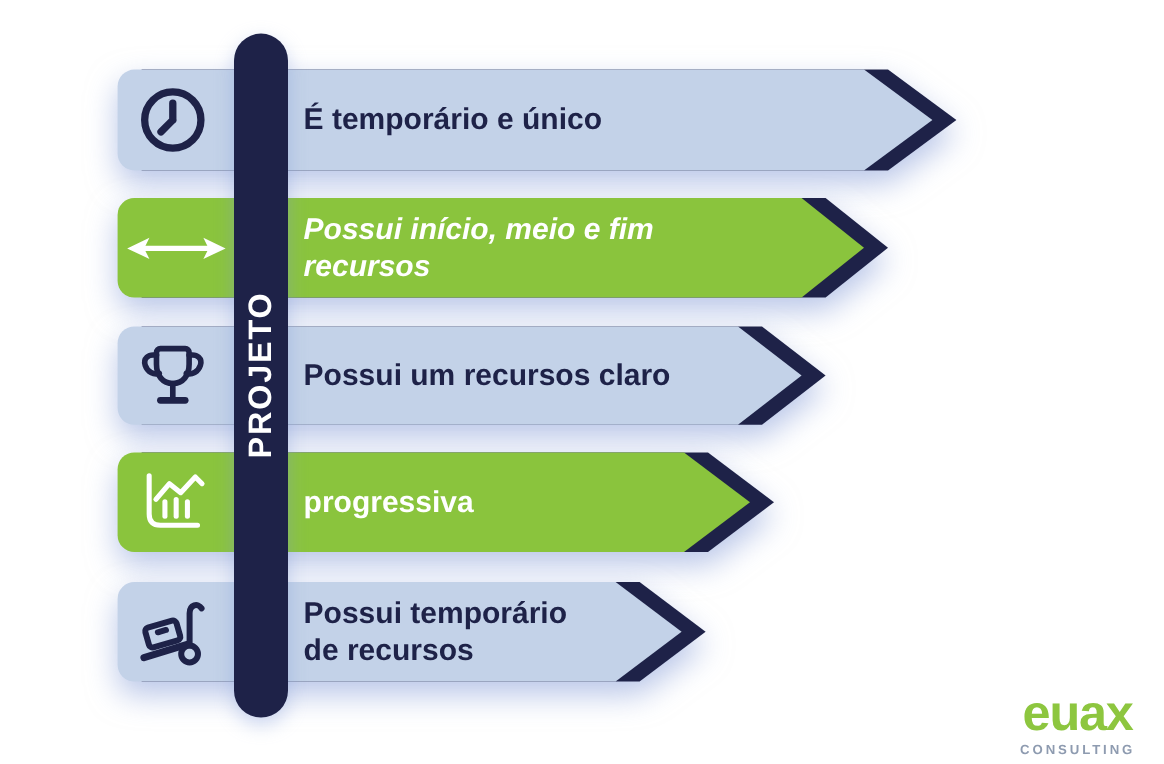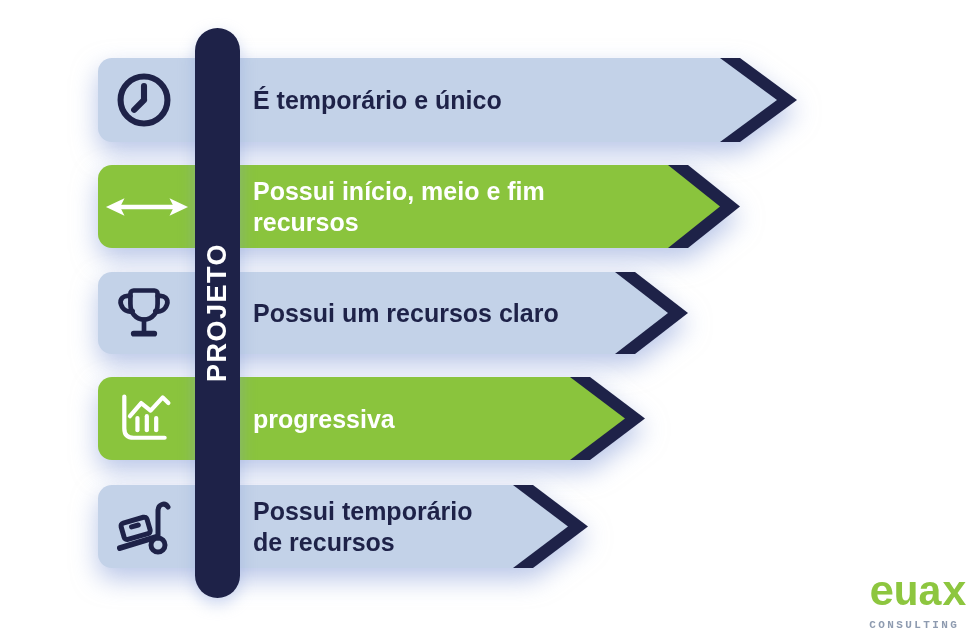--- a/index.html
+++ b/index.html
@@ -31,21 +31,21 @@
   .spine{
     position:absolute; left:195px; top:28px; width:45px; height:570px;
     background:var(--navy); border-radius:23px; z-index:10;
     display:flex; align-items:center; justify-content:center;
     filter:drop-shadow(0 6px 8px rgba(128,152,214,0.4));
   }
   .spine-label{
     writing-mode:vertical-rl; transform:rotate(180deg);
     color:var(--white); font-weight:bold; font-size:27px; letter-spacing:1.5px;
   }
-  .logo{position:absolute; right:4px; bottom:6px; text-align:left;font-family:Liberation Mono, monospace;}
+  .logo{position:absolute; right:24px; bottom:6px; text-align:center;}
   .logo-word{
     color:var(--logo_green); font-weight:bold; font-size:42px; line-height:36px;
     letter-spacing:-1px;
   }
   .logo-tagline{
     color:var(--logo_gray); font-size:11px; letter-spacing:2.4px; font-weight:bold;
     margin-top:7px;
   }
 </style>
 </head>
@@ -60,21 +60,21 @@
     </svg>
     <svg class="icon" style="left:16px;" width="60" height="60" viewBox="0 0 64 64">
       <circle class="stroke-navy" cx="32" cy="32" r="25" stroke-width="6.5"></circle>
       <path class="stroke-navy" d="M32,32 V17 M32,32 L21.5,42.5" stroke-width="6.5"></path>
     </svg>
     <div class="label text-navy">
       <div>É temporário e único</div>
     </div>
   </div>
 
-  <div class="banner" style="top:165px; width:648px; height:83px;">
+  <div class="banner" style="top:165px; width:648px; height:83px;font-style:italic;">
     <svg class="arrow-svg" width="648" height="83" viewBox="0 0 648 83">
       <path class="fill-navy" d="M20,0 H590 L642,41.5 L590,83 H20 Z"></path>
       <path class="fill-green" d="M14,0 H570 L622,41.5 L570,83 H14 A14,14 0 0 1 0,69 V14 A14,14 0 0 1 14,0 Z"></path>
     </svg>
     <svg class="icon" style="left:6px;" width="86" height="30" viewBox="0 0 88 28">
       <path class="stroke-white" d="M16,14 H72" stroke-width="4.5"></path>
       <path class="fill-white-shape" d="M2,14 L21,5 L16.5,14 L21,23 Z"></path>
       <path class="fill-white-shape" d="M86,14 L67,5 L71.5,14 L67,23 Z"></path>
     </svg>
     <div class="label text-white">

